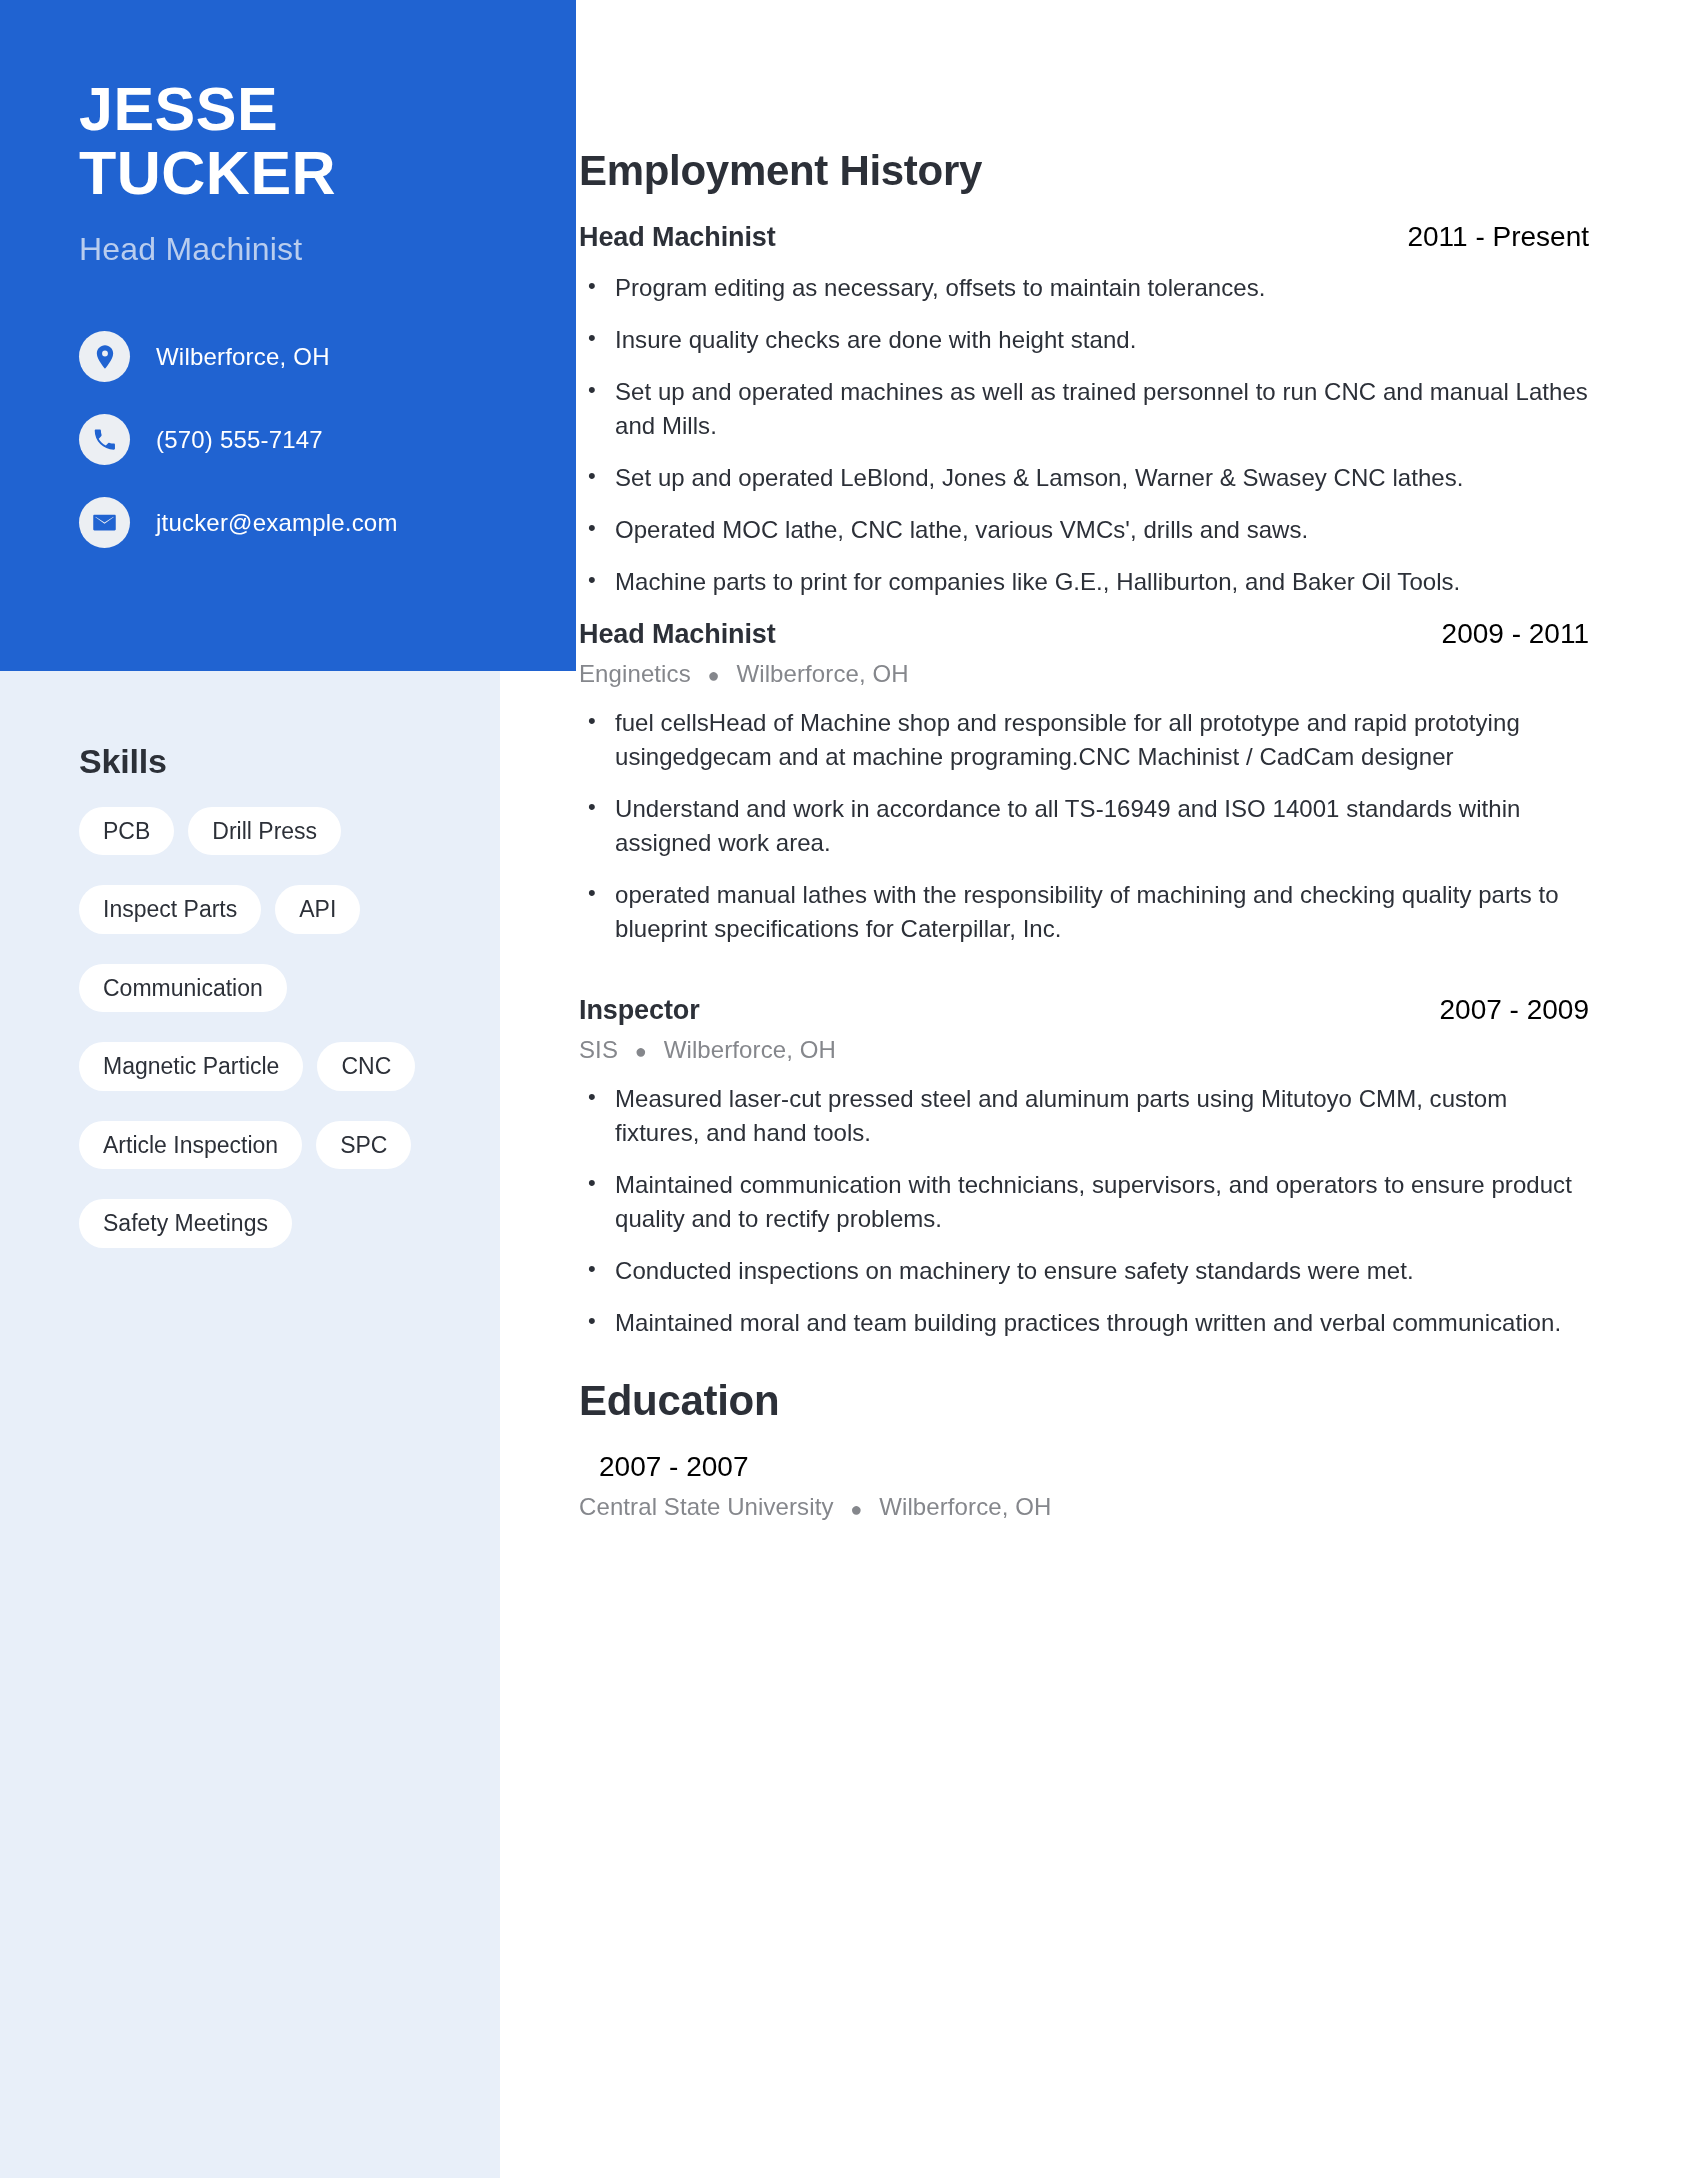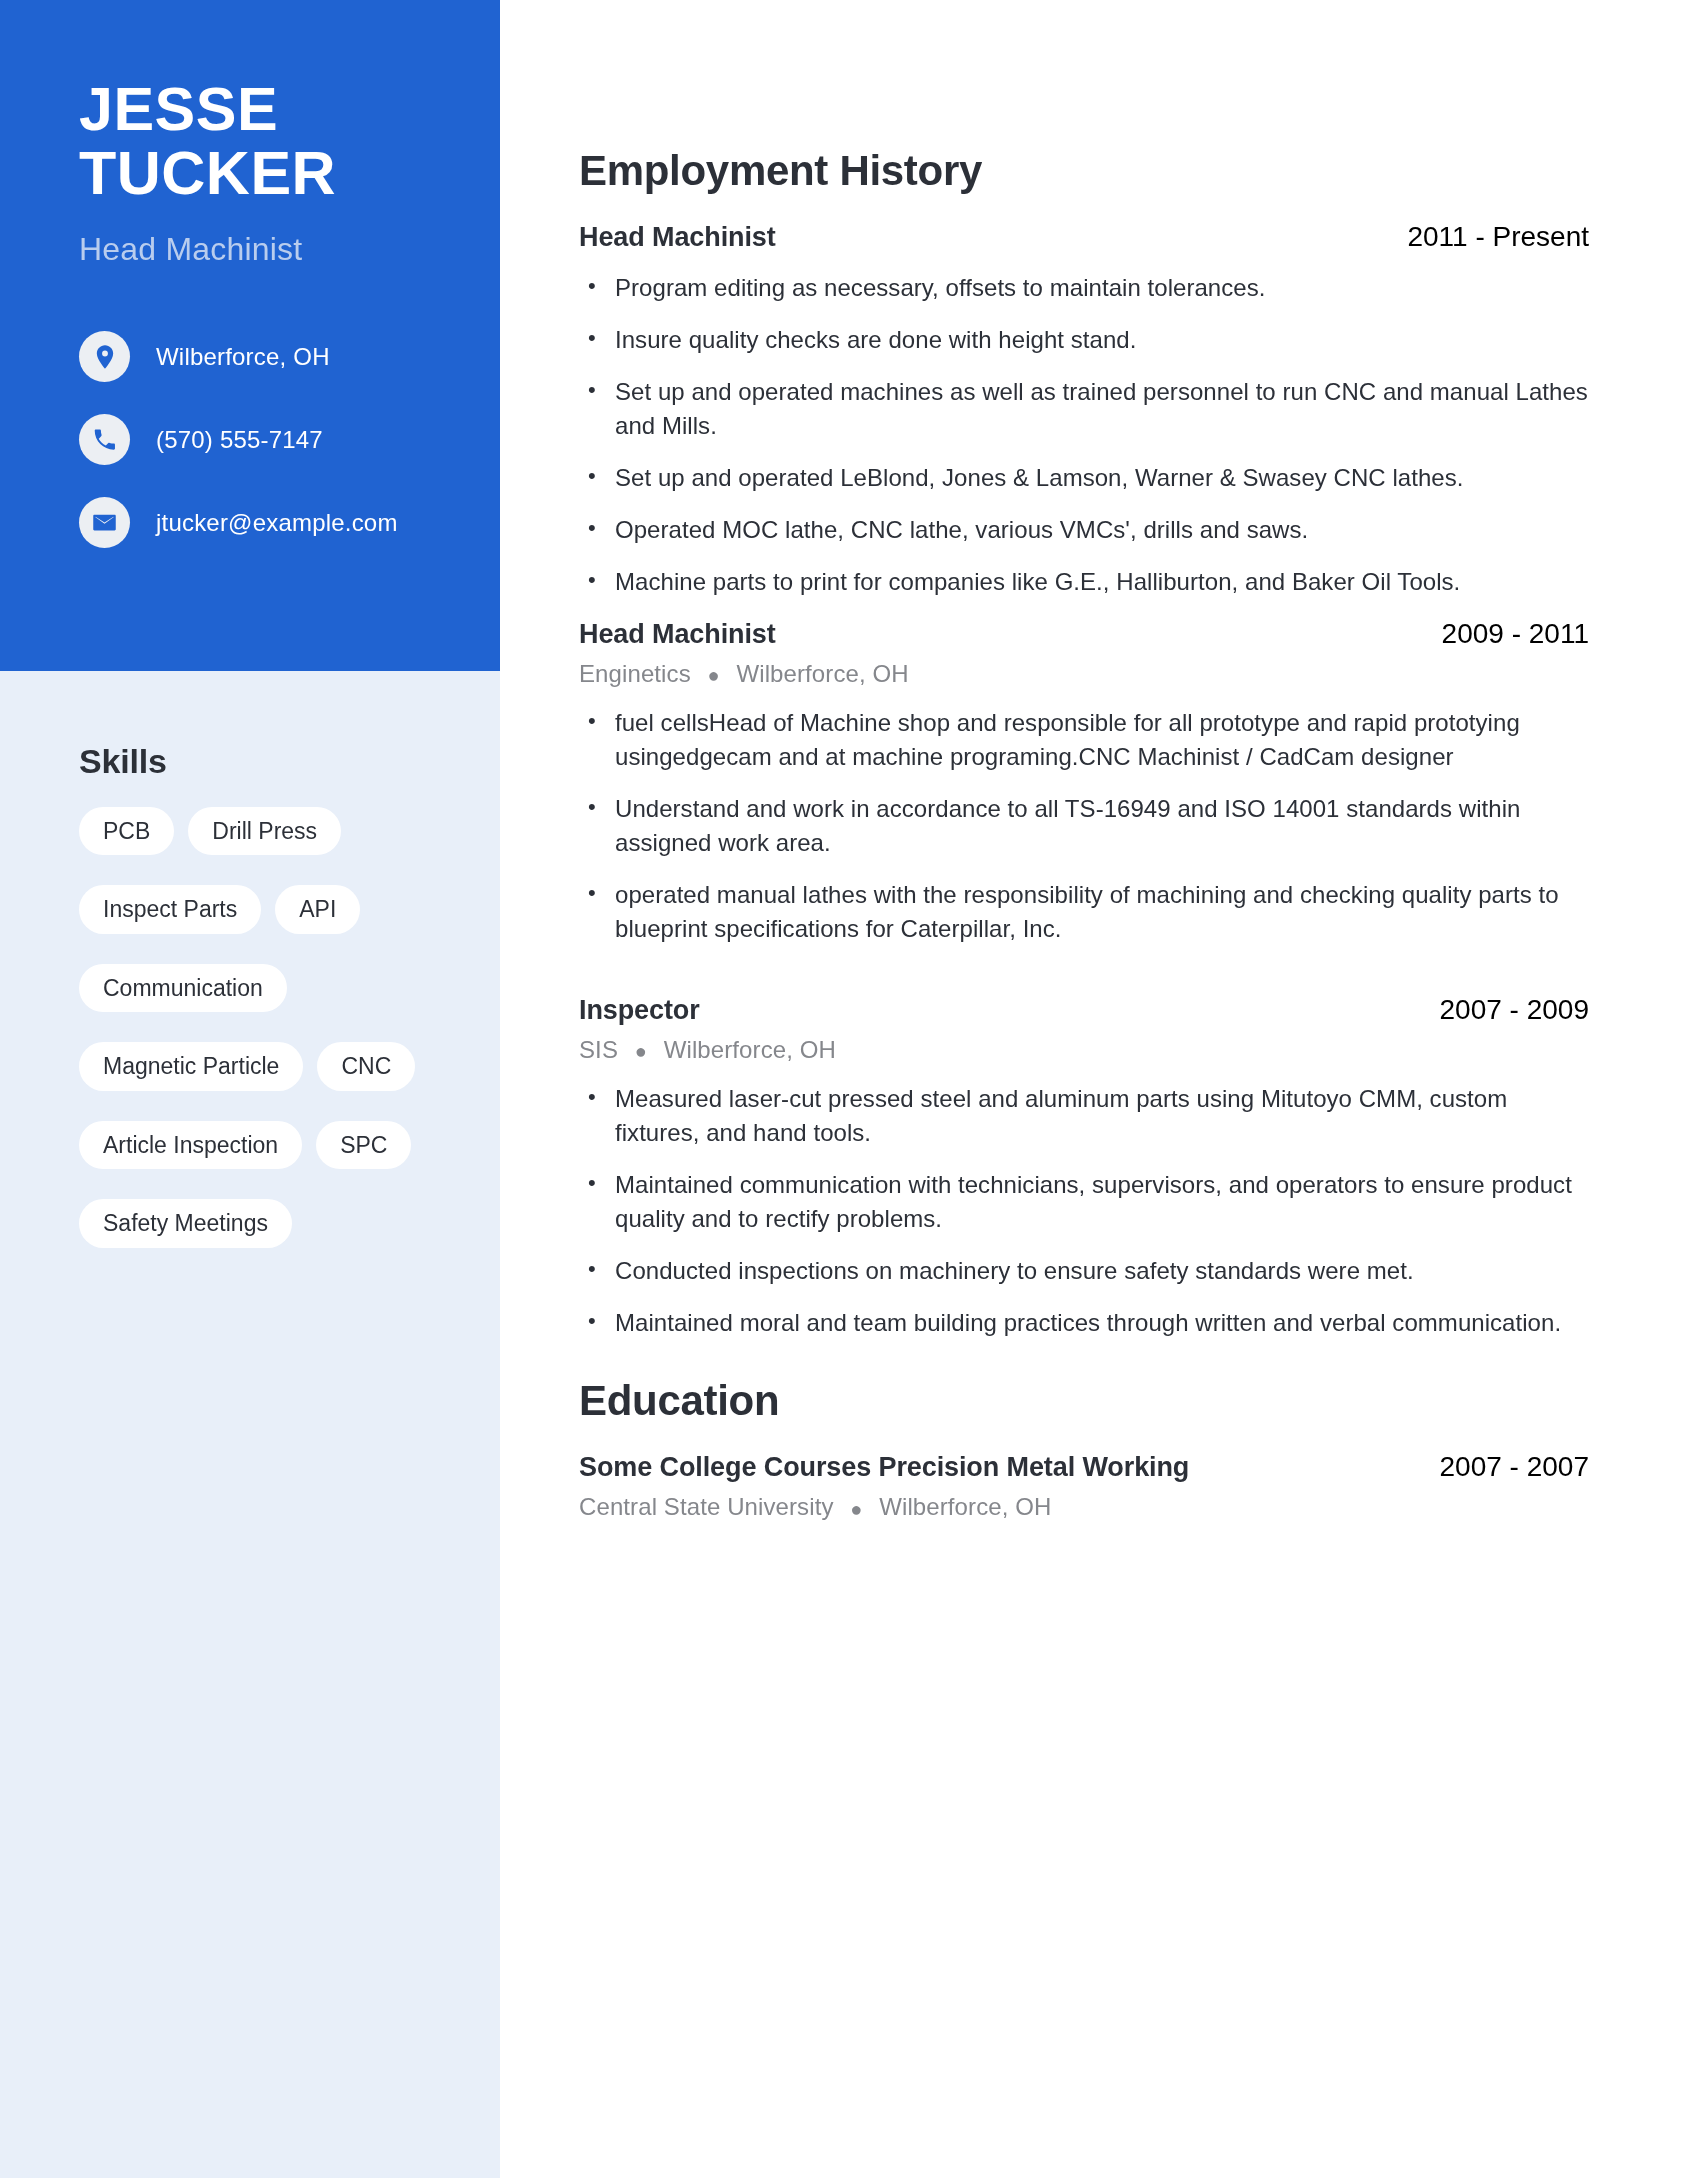--- a/index.html
+++ b/index.html
@@ -17,21 +17,21 @@
   #sidebar {
     position: absolute;
     left: 0; top: 0;
     width: 500px;
     height: 2178px;
     background: #e8eff9;
   }
 
   #sidebar-header {
     background: #2063d1;
-    width: 500px;
+    width: 576px;
     padding: 77px 0 0 0;
     height: 671px;
   }
 
   .name-line {
     color: #ffffff;
     font-size: 61px;
     font-weight: bold;
     line-height: 1.05;
     letter-spacing: 0.5px;
@@ -298,21 +298,20 @@
       <li>Maintained communication with technicians, supervisors, and operators to ensure product quality and to rectify problems.</li>
       <li>Conducted inspections on machinery to ensure safety standards were met.</li>
       <li>Maintained moral and team building practices through written and verbal communication.</li>
     </ul>
   </div>
 
   <div class="section-heading" id="education-heading">Education</div>
 
   <div class="entry">
     <div class="entry-head">
-      <span class="entry-title">Some College Courses Precision Metal Working</span>
       <span class="entry-date">2007 - 2007</span>
     </div>
     <div class="entry-sub">
       <span>Central State University</span>
       <span class="sep">●</span>
       <span>Wilberforce, OH</span>
     </div>
   </div>
 
 </div>

